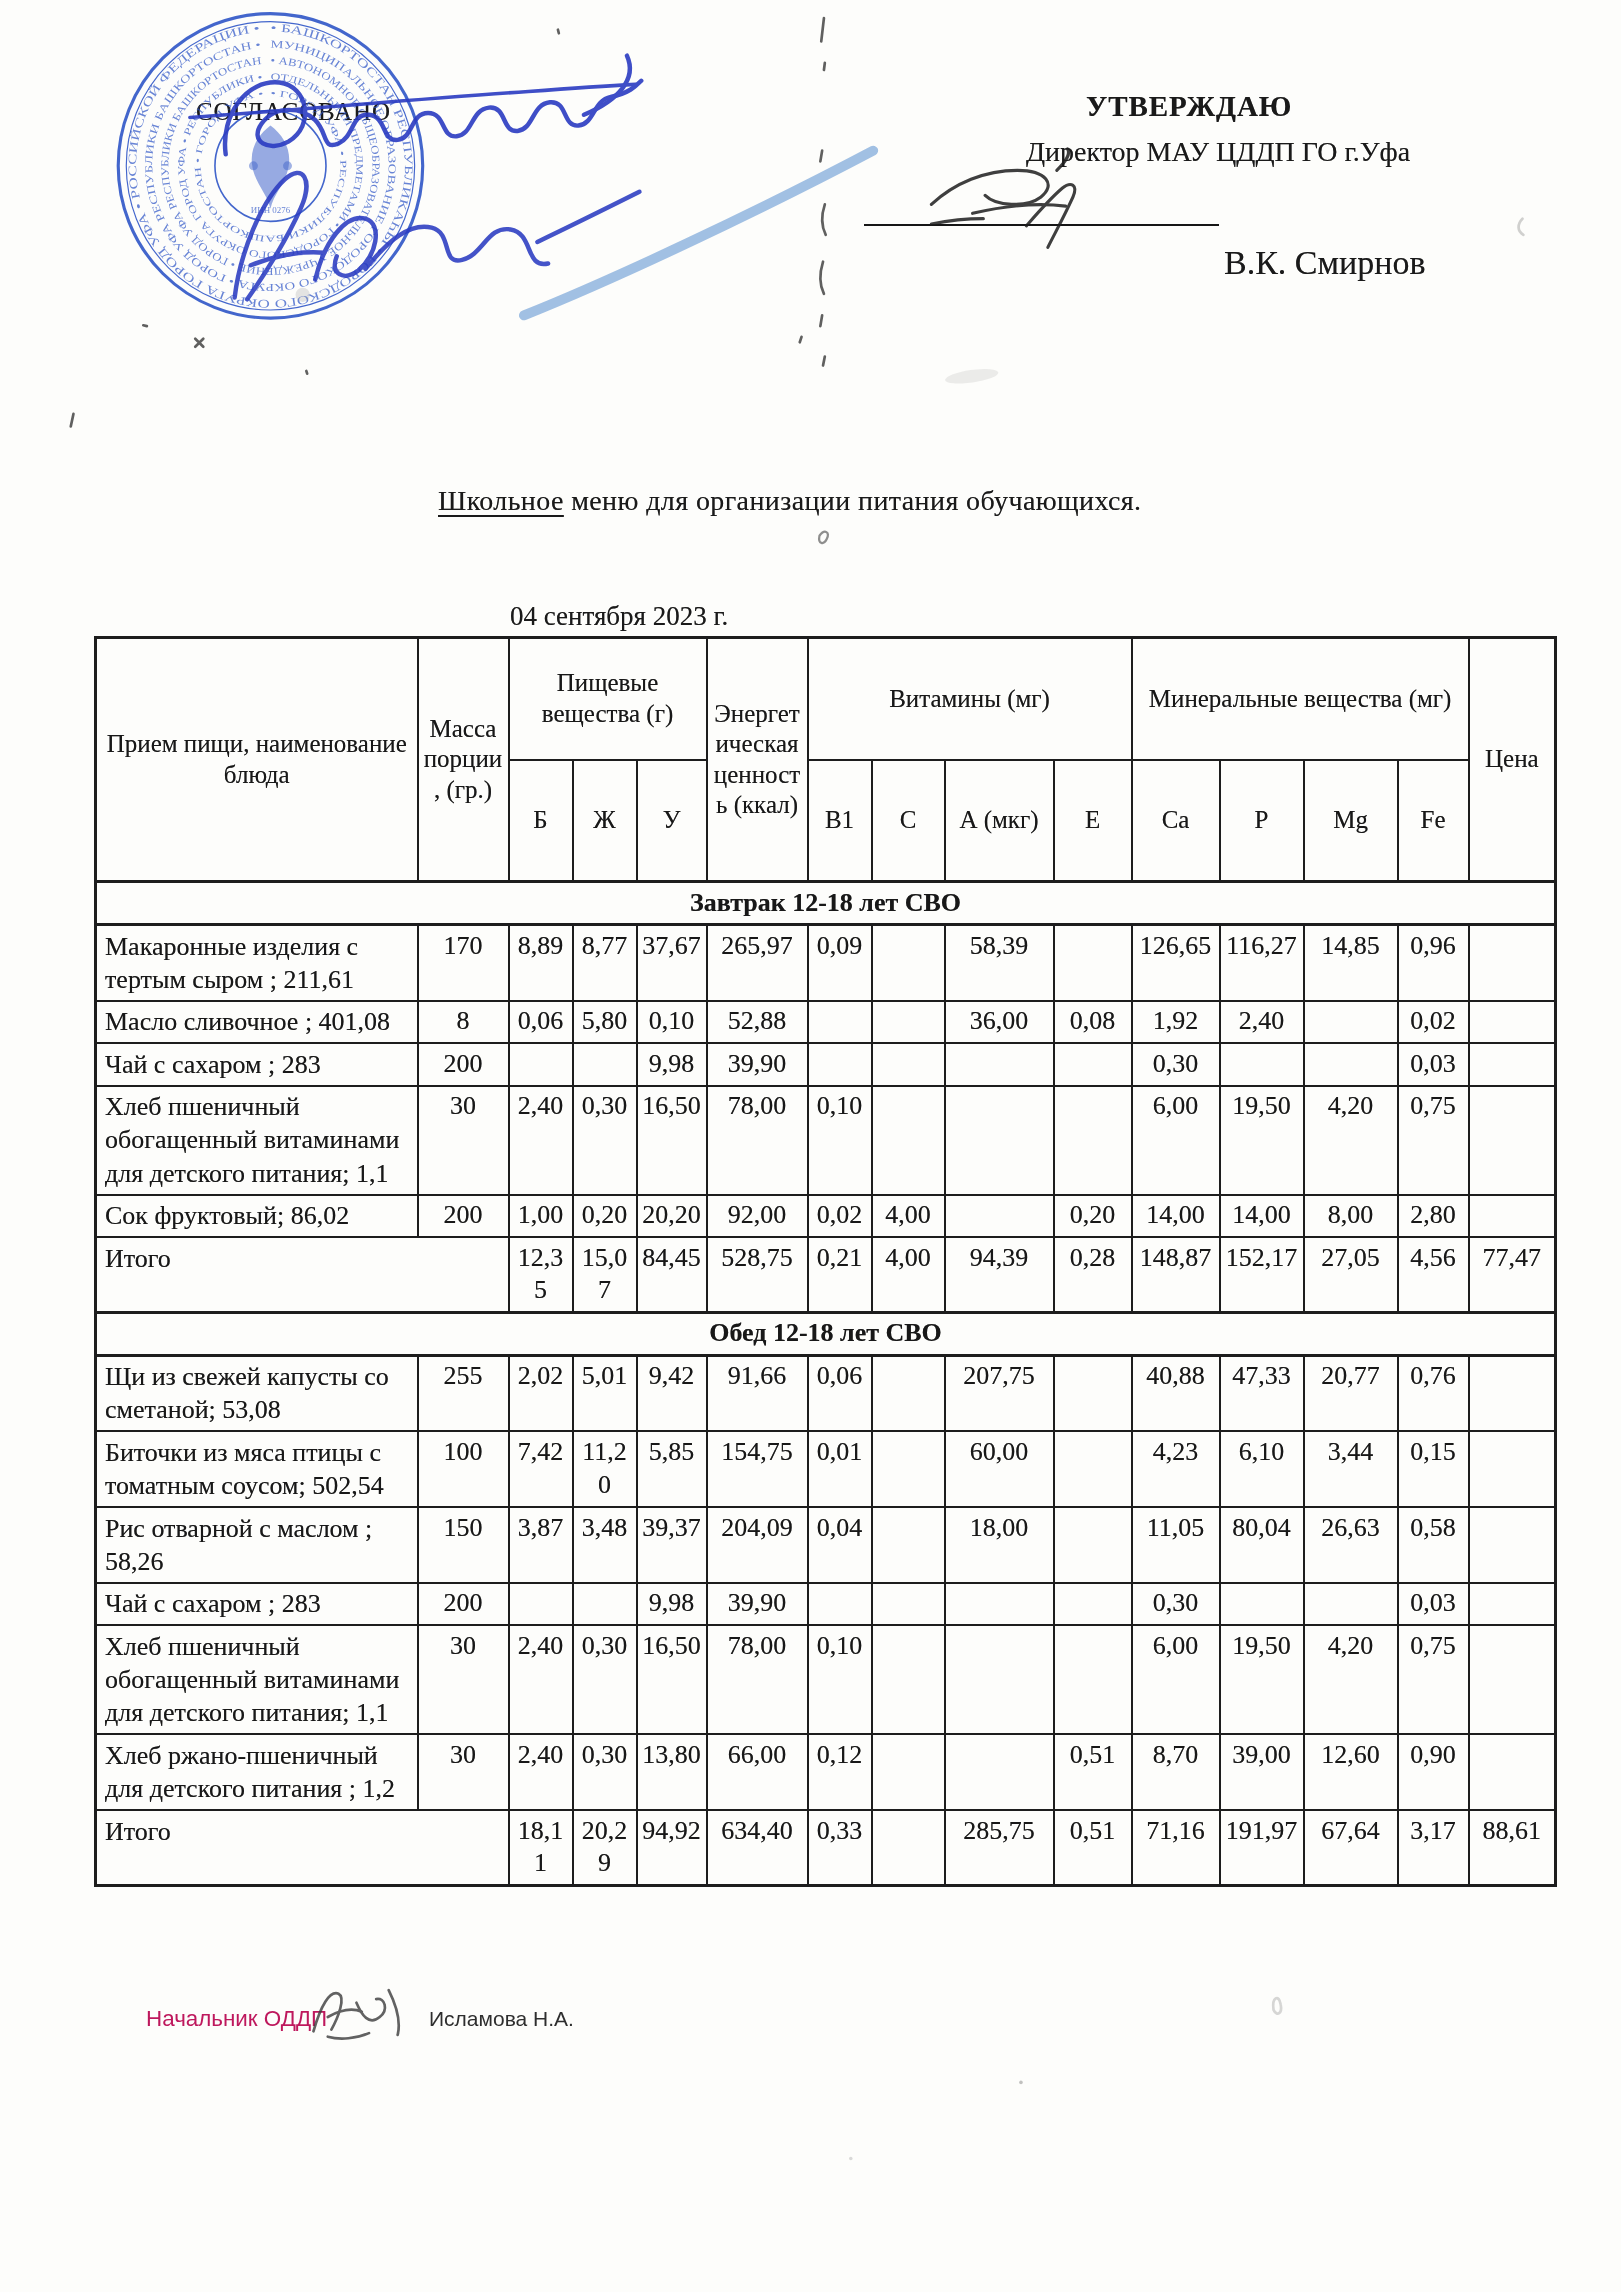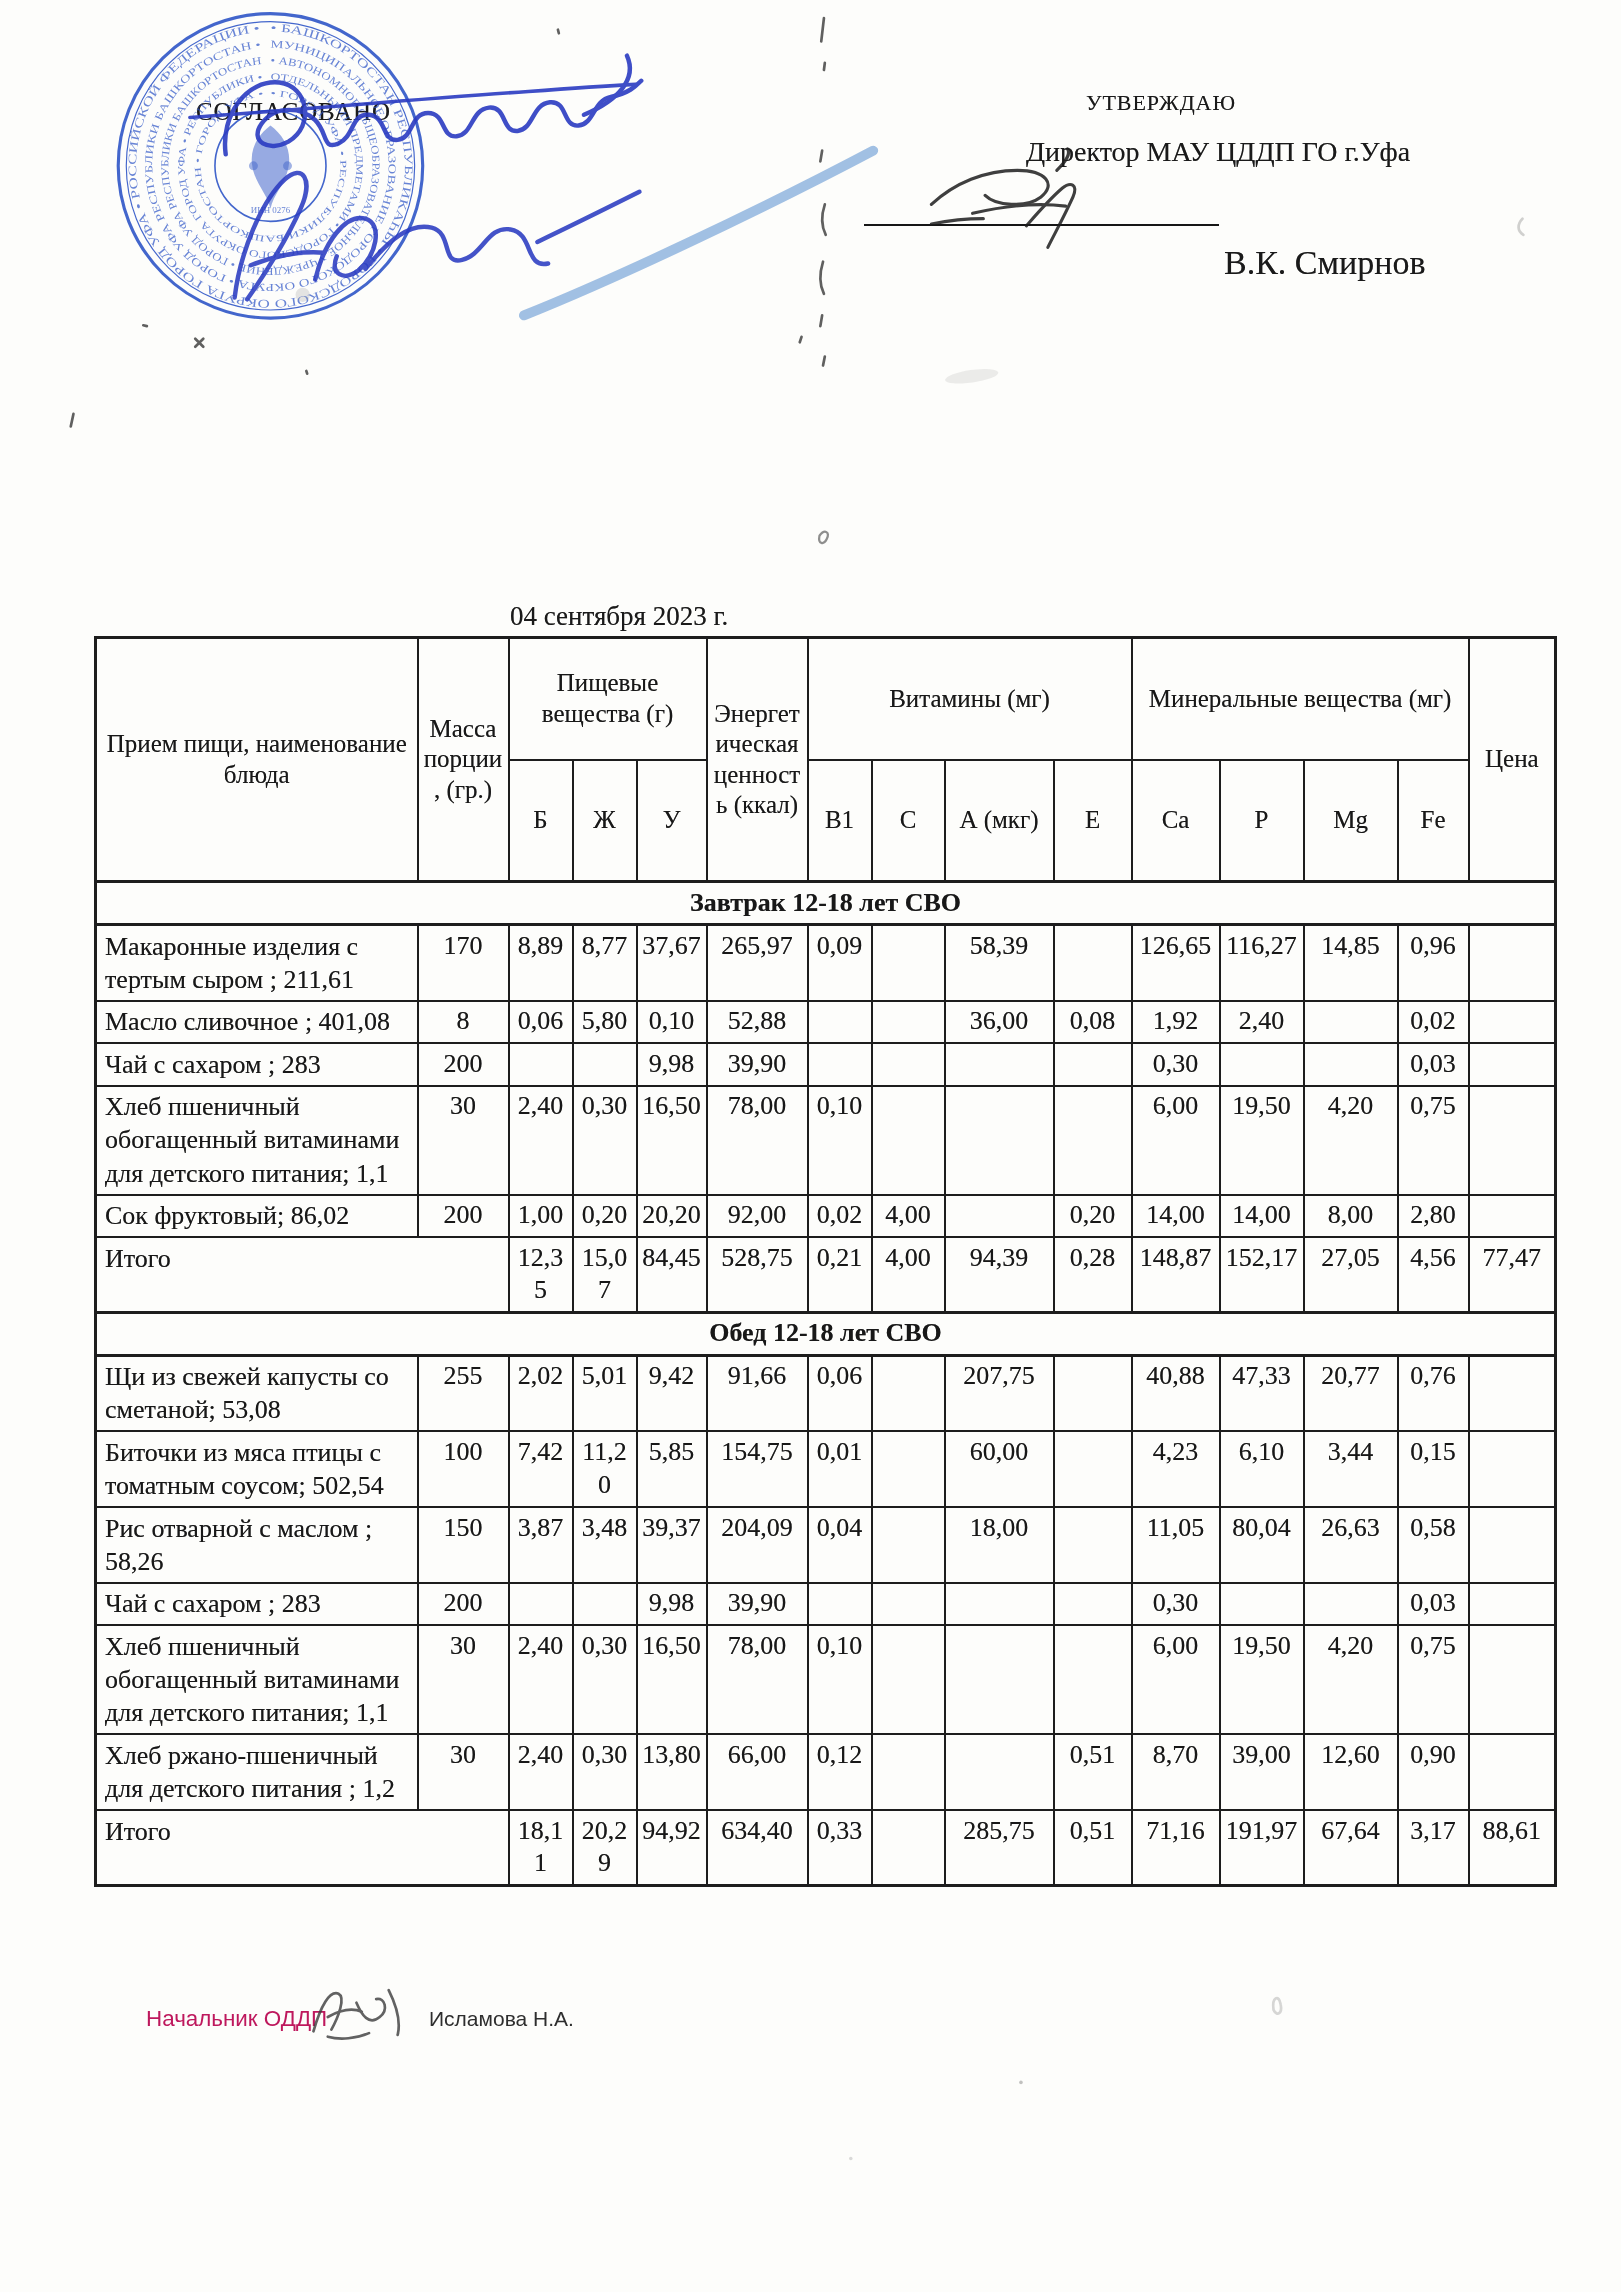--- a/index.html
+++ b/index.html
@@ -12,21 +12,21 @@
   .page{position:absolute;inset:0;}
   
   .txt{text-shadow:0 0 0.5px rgba(20,20,20,.55);}
 
   
   .agreed-label{
     position:absolute;left:196px;top:98px;font-size:25px;letter-spacing:0.9px;
     color:#1c1c1c;z-index:2;white-space:nowrap;
   }
   .approve{position:absolute;z-index:2;}
-  .approve .h1{position:absolute;left:1086px;top:90px;font-size:22px;letter-spacing:0.9px;white-space:nowrap;}
+  .approve .h1{position:absolute;left:1086px;top:90px;font-size:29px;letter-spacing:0.9px;white-space:nowrap;font-weight:bold;}
   .approve .h2{position:absolute;left:1026px;top:136px;font-size:28px;white-space:nowrap;}
   .approve .line{position:absolute;left:864px;top:224px;width:355px;border-top:2.7px solid #161616;}
   .approve .signer{position:absolute;left:1224px;top:244px;font-size:34px;white-space:nowrap;}
 
   .doc-title{position:absolute;left:438px;top:485px;font-size:28px;letter-spacing:0.4px;z-index:2;white-space:nowrap;}
   .doc-title .u{text-decoration:underline;text-decoration-thickness:1.8px;text-underline-offset:4.5px;}
   .doc-date{position:absolute;left:510px;top:577px;font-size:27px;z-index:2;white-space:nowrap;margin-top:24px;}
 
   
   table.menu{
@@ -69,20 +69,21 @@
 
   <div class="agreed-label txt">СОГЛАСОВАНО</div>
 
   <div class="approve">
     <div class="h1 txt">УТВЕРЖДАЮ</div>
     <div class="h2 txt">Директор МАУ ЦДДП ГО г.Уфа</div>
     <div class="line"></div>
     <div class="signer txt">В.К. Смирнов</div>
   </div>
 
+  <div class="doc-title txt"><span class="u">Школьное</span><span> меню для организации питания обучающихся.</span></div>
 
   <div class="doc-date txt">04 сентября 2023 г.</div>
 
   <table class="menu txt">
     <colgroup>
       <col style="width:322px">
         <col style="width:91px">
         <col style="width:64px">
         <col style="width:64px">
       <col style="width:70px">

